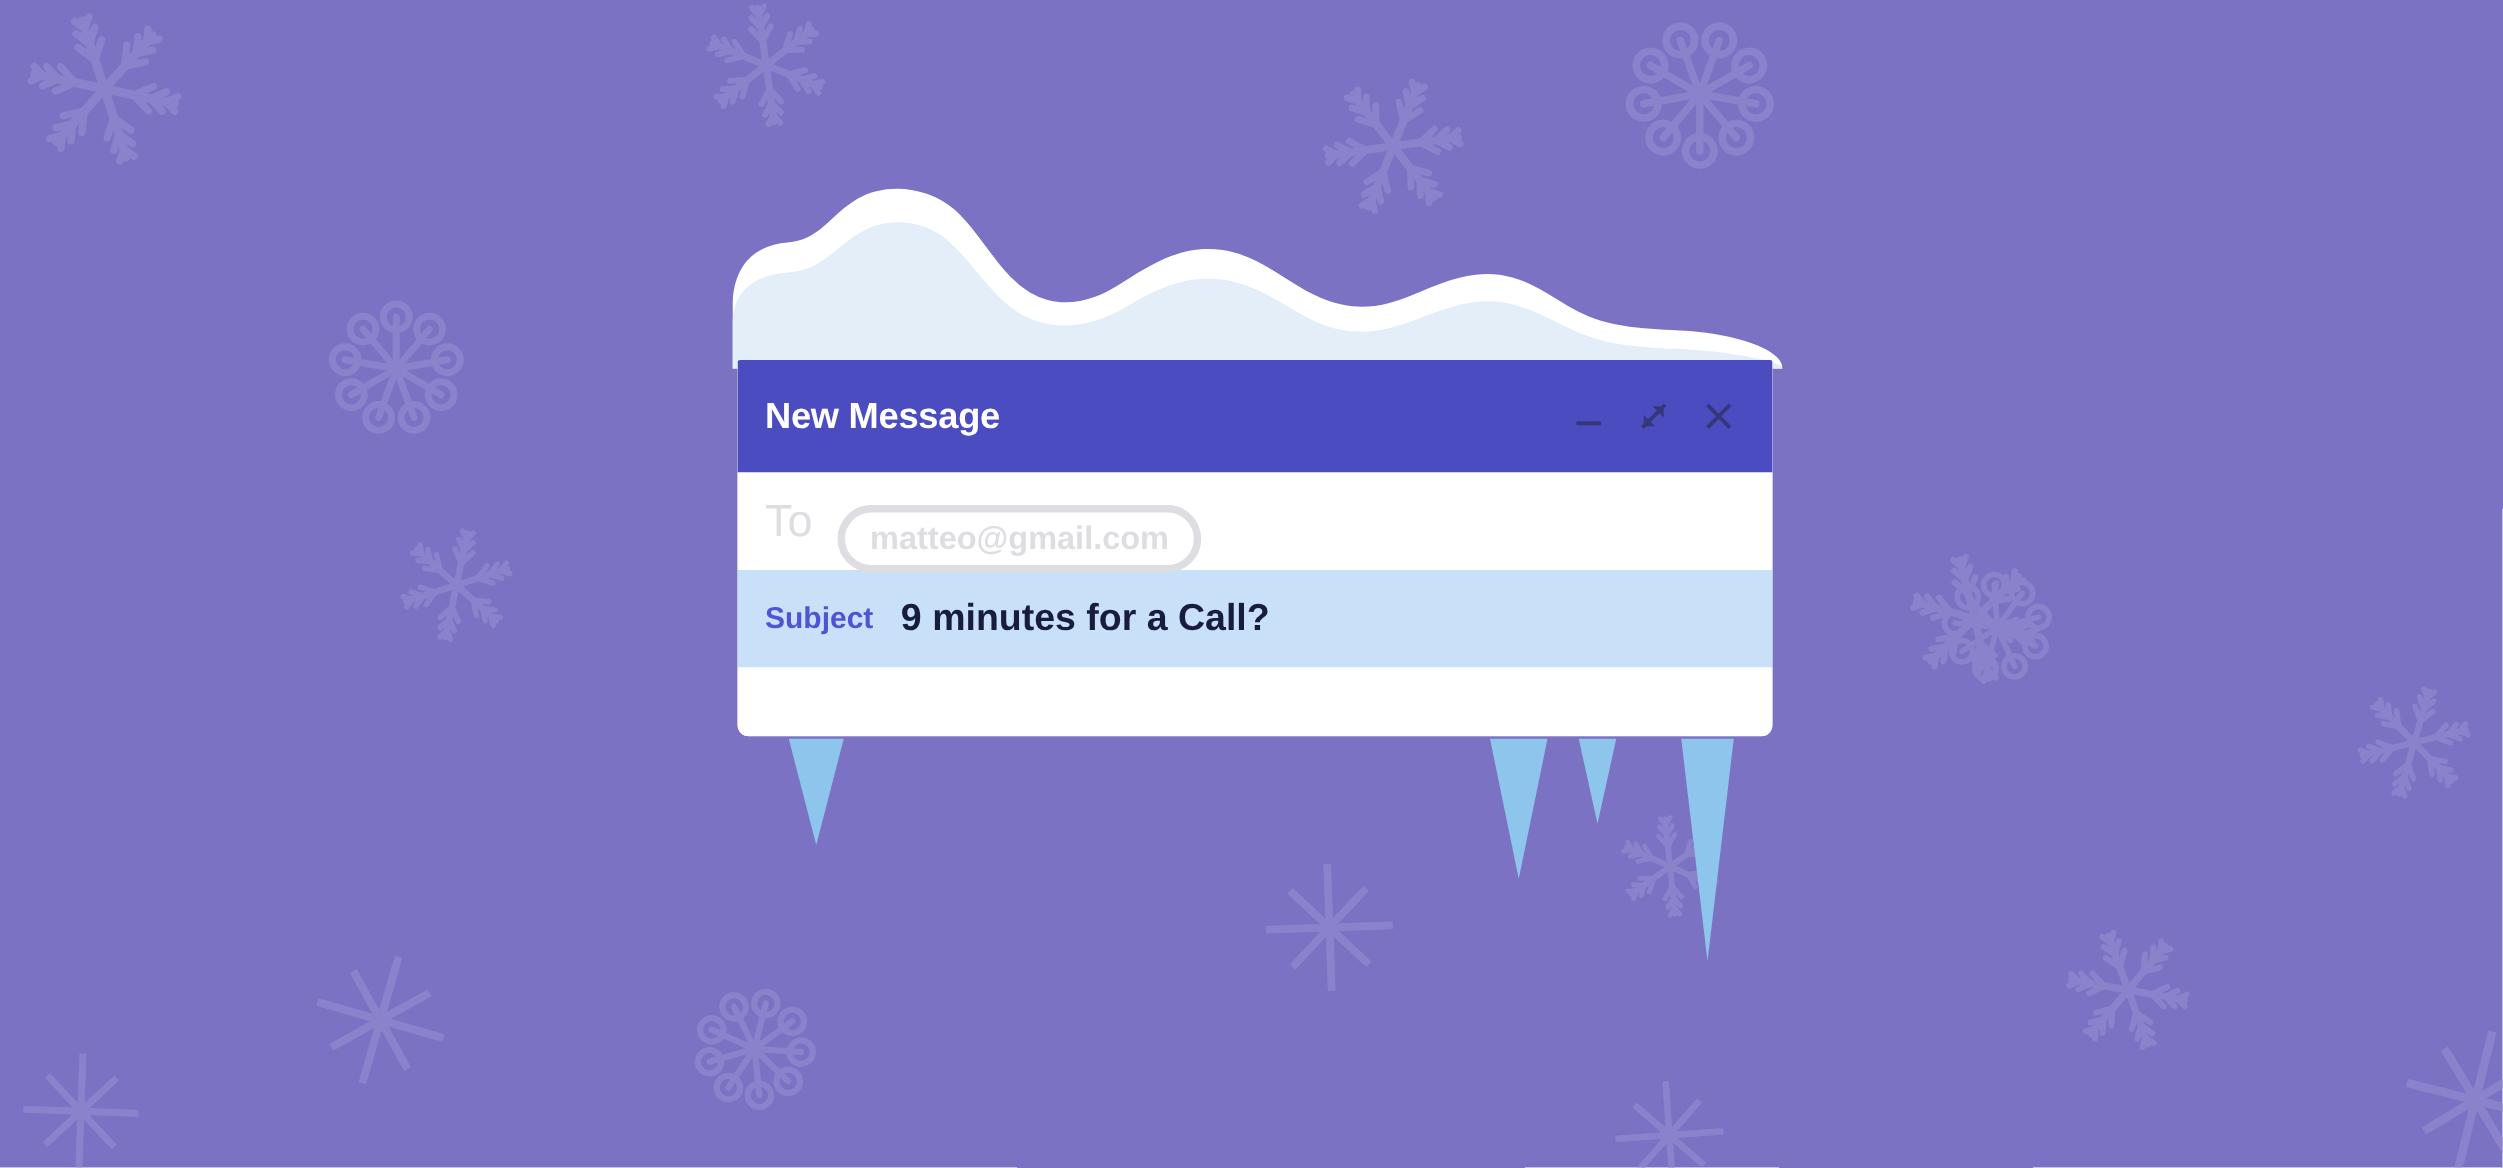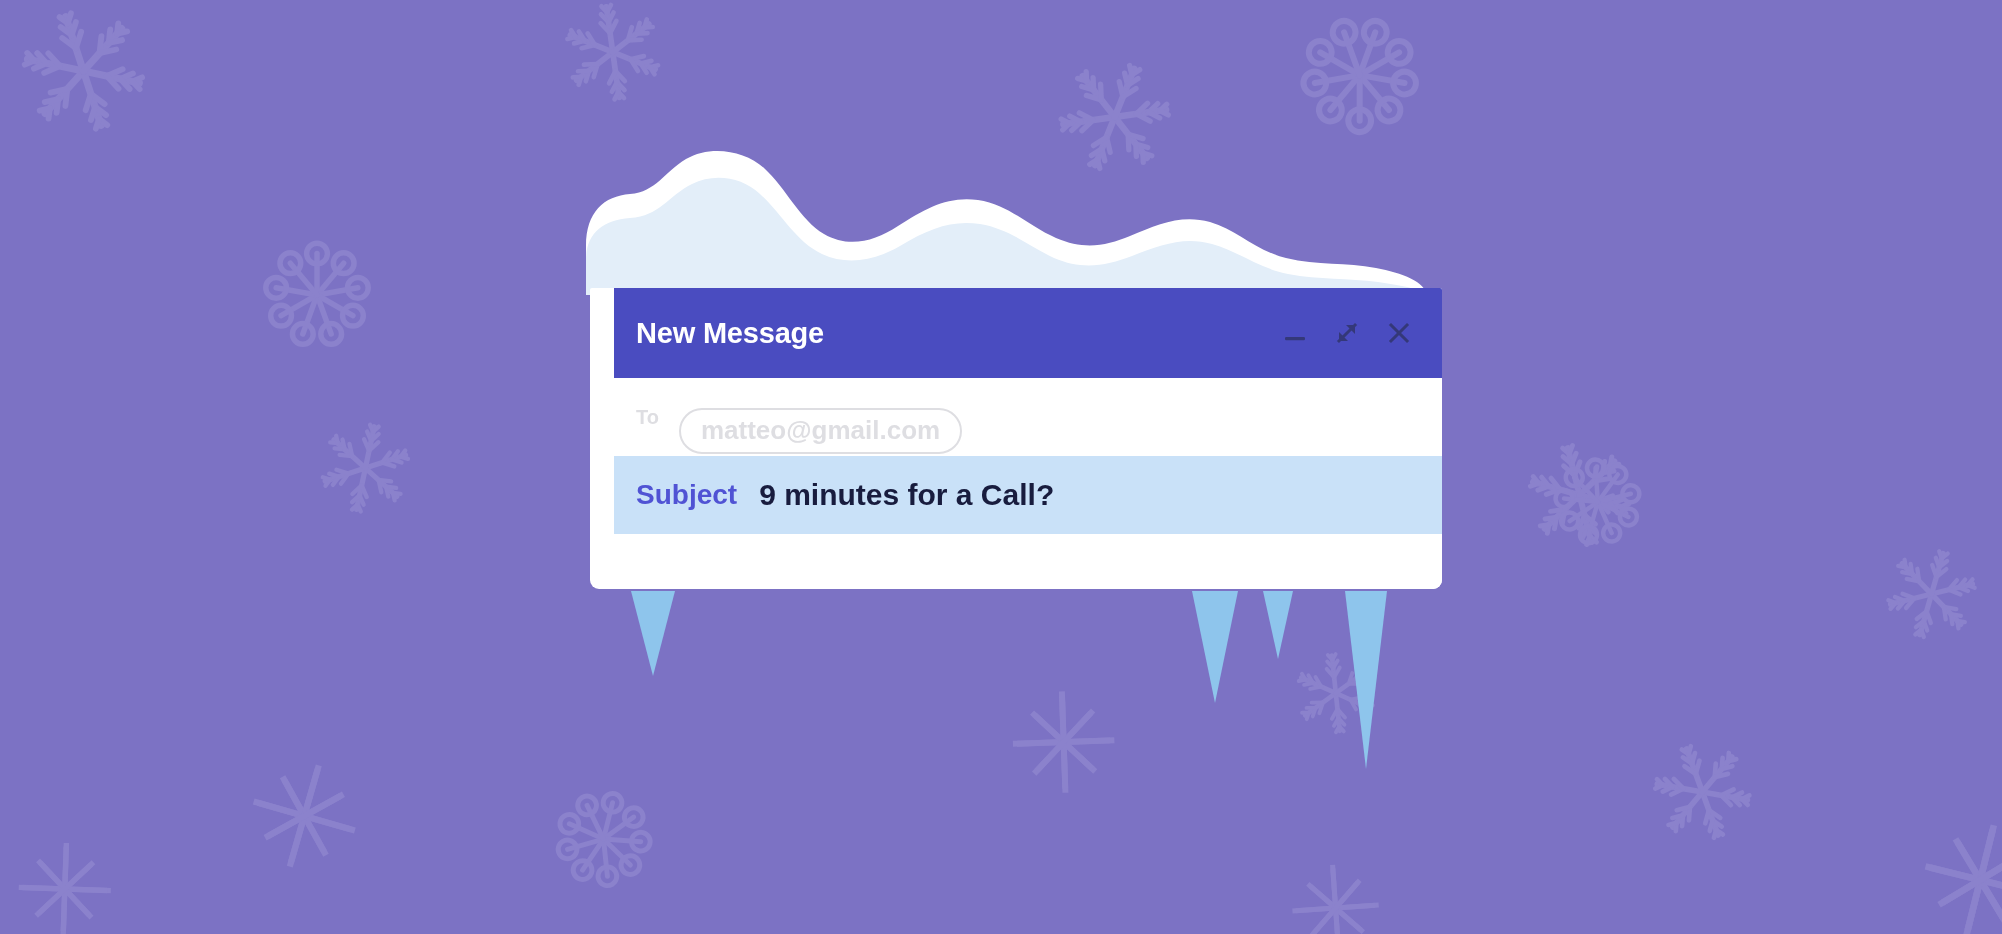--- a/index.html
+++ b/index.html
@@ -55,21 +55,20 @@
   
   #compose-window {
     position: absolute;
     left: 590px;
     top: 288px;
     width: 828px;
     border-radius: 2px 2px 9px 9px;
     overflow: hidden;
     background: #ffffff;
     z-index: 5;
-    padding-left: 24px;
   }
 
   #compose-header {
     background: #4A4CC0;
     height: 90px;
     display: flex;
     align-items: center;
     padding: 0 28px 0 22px;
     box-sizing: border-box;
   }
@@ -101,27 +100,27 @@
   #to-row {
     background: #ffffff;
     height: 78px;
     display: flex;
     align-items: center;
     padding: 0 22px;
     box-sizing: border-box;
   }
   #to-label {
     color: #DCDCE1;
-    font-size: 20px;
-    font-weight: bold;
+    font-size: 36px;
+    font-weight: normal;
     margin-right: 20px;
     flex: 0 0 auto;
   }
   #recipient-chip {
-    border: 2px solid #4d7c0f;
+    border: 6px solid #4d7c0f;
     border-radius: 999px;
     padding: 7px 20px 9px;
     color: #DEDEE2;
     font-size: 26px;
     font-weight: bold;
     line-height: 1;
     white-space: nowrap;
     cursor: pointer;
     margin-top: 28px;
   }
@@ -130,21 +129,21 @@
   #subject-row {
     background: #C9E1F8;
     height: 78px;
     display: flex;
     align-items: center;
     padding: 0 22px;
     box-sizing: border-box;
   }
   #subject-label {
     color: #5053D4;
-    font-size: 28px;
+    font-size: 24px;
     font-weight: bold;
     margin-right: 22px;
     flex: 0 0 auto;
   }
   #subject-value {
     color: #181C3E;
     font-size: 30px;
     font-weight: bold;
     white-space: nowrap;
   }

